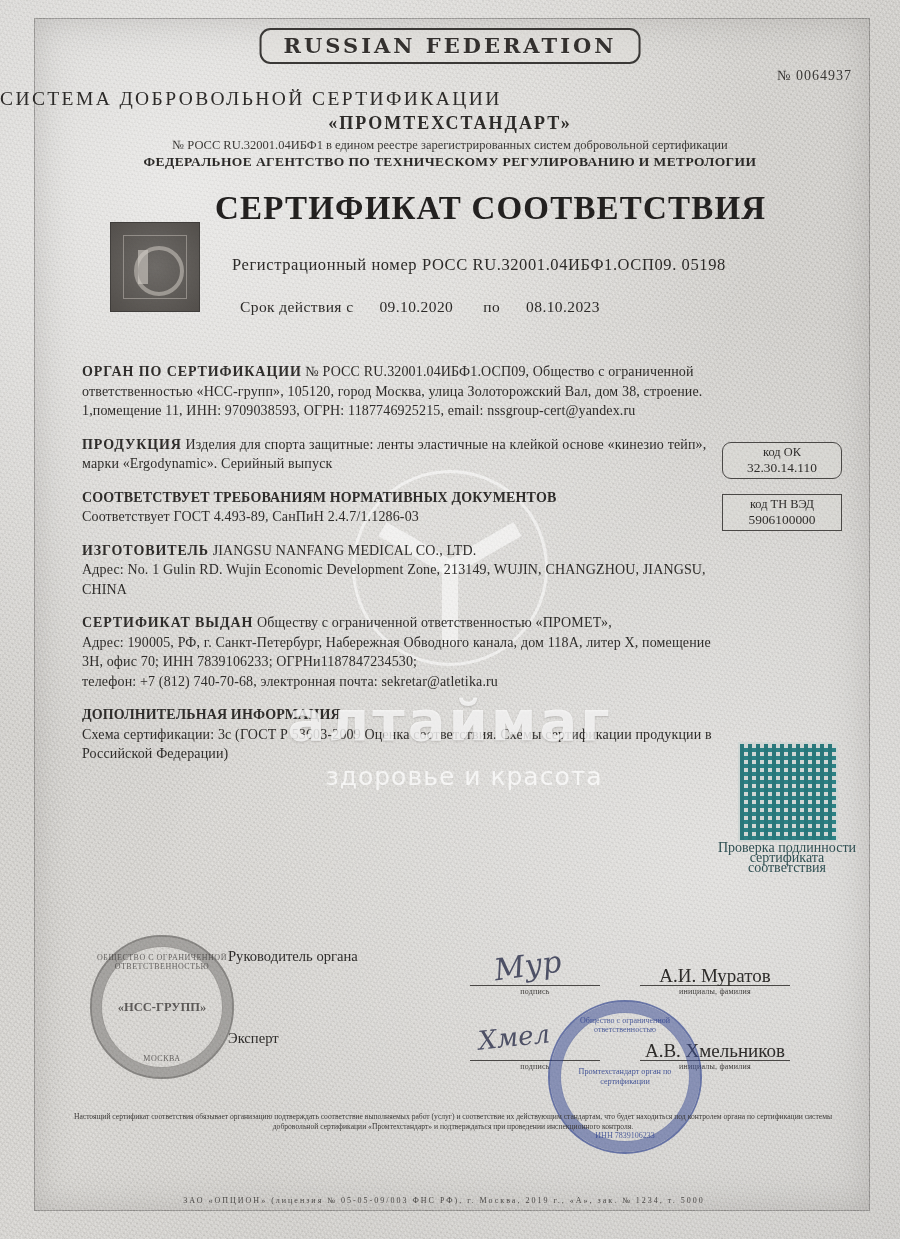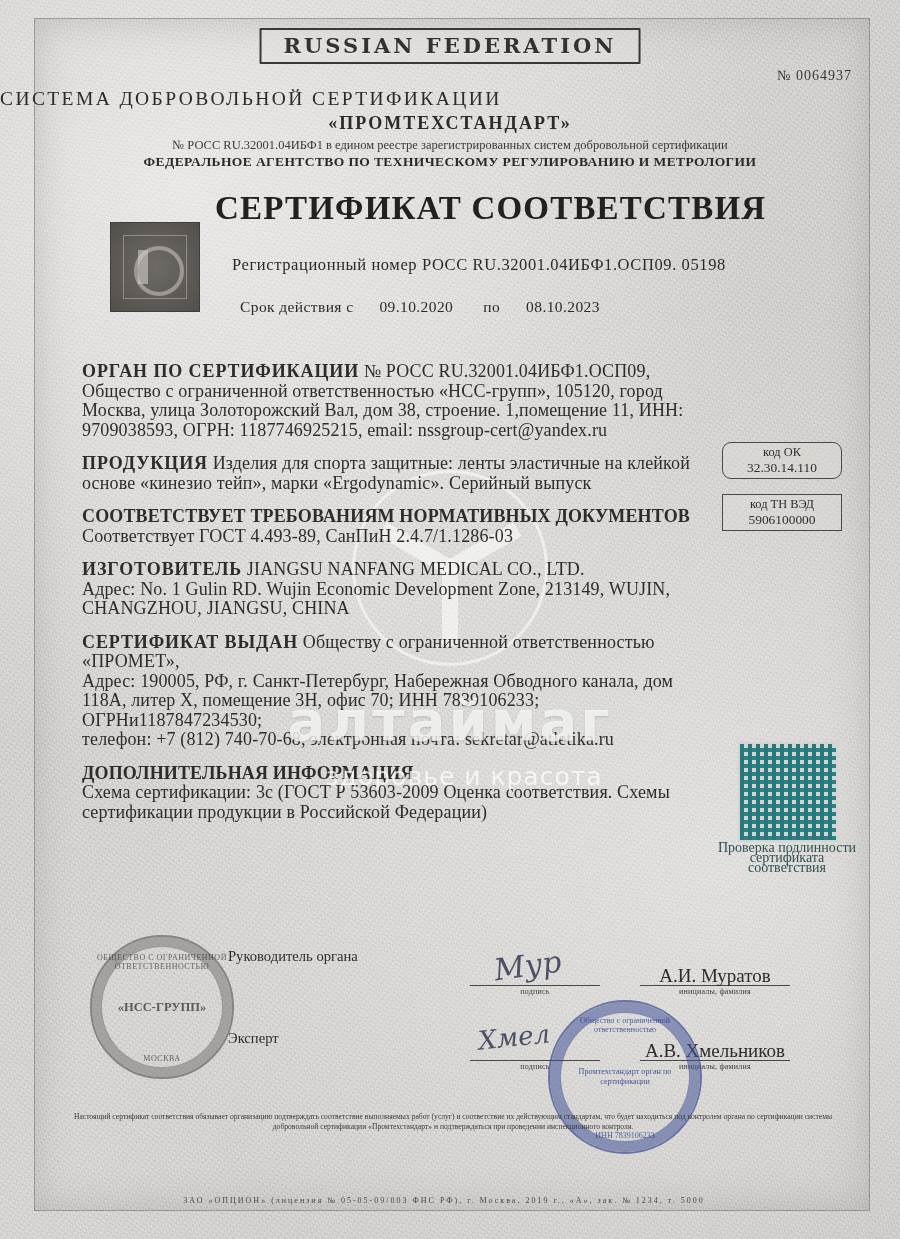--- a/index.html
+++ b/index.html
@@ -45,21 +45,21 @@
   .txt { color: #2f2d2b; }
 
   
   .ribbon {
     position: absolute;
     left: 50%;
     transform: translateX(-50%);
     top: 28px;
     padding: 3px 22px 4px;
     border: 2px solid #3a3836;
-    border-radius: 1px;
+    border-radius: 11px;
     font-family: "DejaVu Serif", serif;
     font-weight: bold;
     font-size: 21px;
     letter-spacing: 3px;
     color: #34312f;
     background: rgba(226,224,220,0.45);
     text-shadow: 0 1px 0 rgba(255,255,255,0.45);
     white-space: nowrap;
   }
   .serial {
@@ -176,21 +176,21 @@
   .body {
     position: absolute;
     left: 82px;
     top: 362px;
     width: 630px;
     color: #2e2c2a;
   }
   .sect { margin-bottom: 14px; }
   .sect p {
     margin: 0;
-    font-size: 18px;
+    font-size: 14px;
     line-height: 19.5px;
     letter-spacing: .15px;
   }
   .lbl { font-weight: bold; letter-spacing: .9px; }
   .sect-head {
     font-weight: bold;
     letter-spacing: .9px;
     font-size: 14.8px;
     margin: 0;
   }

